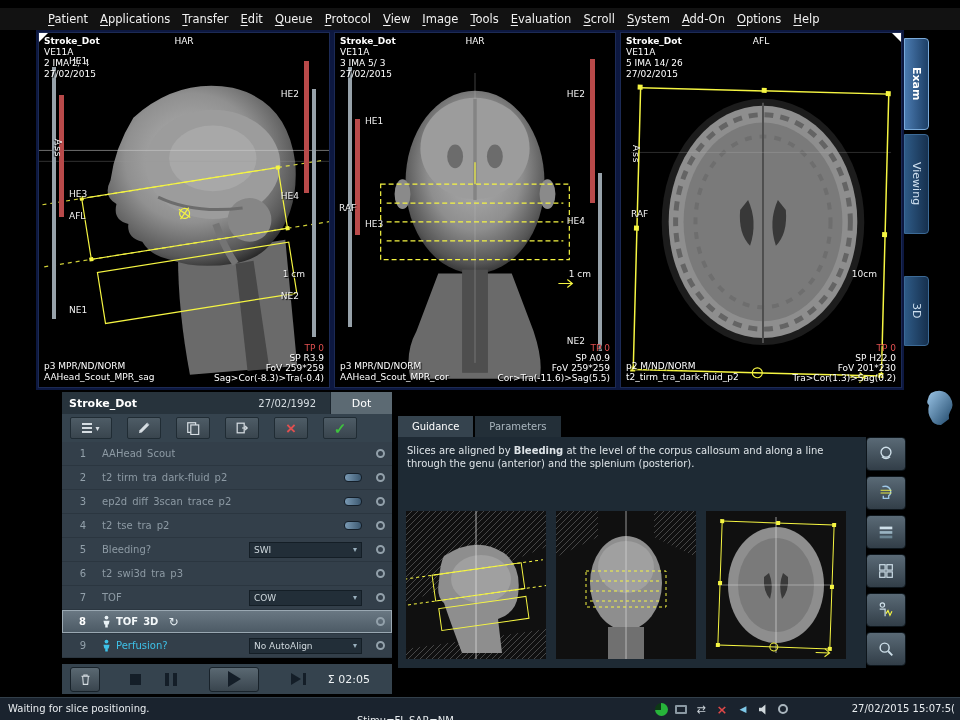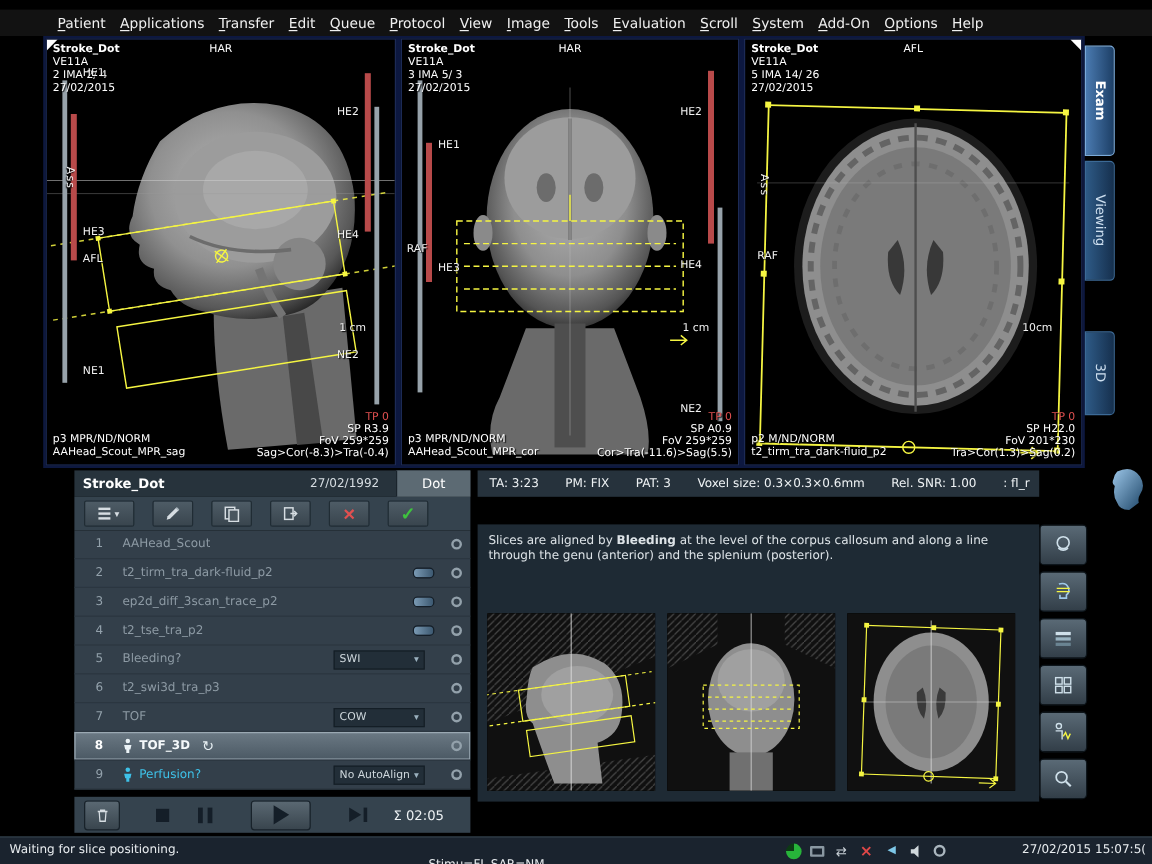--- a/index.html
+++ b/index.html
@@ -64,21 +64,21 @@
   .prow .pflex{flex:1}
   .prow.active{background:linear-gradient(#6b7984,#4b5964);color:#f4f8fa;box-shadow:inset 0 0 0 1px #9aa8b2}
   .prow.active .pnum{color:#fff;font-weight:bold}
   .prow.active .pname{font-weight:bold}
   .prow.question .pname{color:#3ec1e8}
   .picon{display:inline-flex;margin-right:5px;color:#9aa8b2}
   .prow.active .picon{color:#eaf2f6}
   .prow.question .picon{color:#3ec1e8}
   .pspin{margin-left:10px;color:#e8f0f4;font-size:12px}
   .ptoggle{width:18px;height:9px;border-radius:4px;background:linear-gradient(90deg,#7a9ab4,#3c5870);border:1px solid #141e28;margin-right:8px}
-  .pdrop{width:76px;height:16px;background:#222e38;border:1px solid #141e26;display:flex;justify-content:space-between;align-items:center;padding:0 4px;font-size:9px;color:#cfd8dd;margin-right:16px}
+  .pdrop{width:113px;height:16px;background:#222e38;border:1px solid #141e26;display:flex;justify-content:space-between;align-items:center;padding:0 4px;font-size:9px;color:#cfd8dd;margin-right:8px}
   .pdrop b{font-size:8px;color:#9ab0be;font-weight:normal}
   .pdonut{width:9px;height:9px;border:2px solid #93a1ab;border-radius:50%;margin-left:6px;flex:none}
 
   .transport{position:absolute;left:62px;top:664px;width:330px;height:30px;background:#35434e;display:flex;align-items:center;padding-left:8px}
   .t-btn{display:flex;align-items:center;justify-content:center;background:none;border:none;cursor:default}
   .t-btn.boxed{background:linear-gradient(#5a6872,#39454e);border:1px solid #18222a;border-radius:3px;width:30px;height:25px}
   .t-btn.wide{width:50px}
   .t-stop{margin-left:30px}.t-pause{margin-left:22px}.t-play{margin-left:30px}.t-skip{margin-left:32px}
   .sq{width:11px;height:11px;background:#141e28}
   .pb{width:4px;height:13px;background:#141e28;margin:0 2px}
@@ -477,29 +477,25 @@
     <button class="t-btn boxed wide t-play">
         <span class="tri"></span>
       </button>
     <button class="t-btn t-skip">
         <span class="tri small"></span>
         <span class="skipbar"></span>
       </button>
     <span class="t-total">Σ 02:05</span>
   </div>
 
-  <div class="scan-info">
-    <span>TA: 3:23</span>
-    <span>PM: FIX</span>
-    <span>PAT: 3</span>
-    <span>Voxel size: 0.3×0.3×0.6mm</span>
-    <span>Rel. SNR: 1.00</span>
-    <span class="seq">: fl_r</span>
+
+  <div class="guide-tabs">
+    <span class="gtab active">Guidance</span>
+    <span class="gtab">Parameters</span>
   </div>
-
   <div class="guide-panel">
     <p><span>Slices are aligned by </span><b>Bleeding</b><span> at the level of the corpus callosum and along a line through the genu (anterior) and the splenium (posterior).</span></p>
 
     <div class="thumb-row">
       <div class="thumb">
         <svg viewBox="0 0 140 148" width="140" height="148">
           <defs>
               <pattern id="h1" width="6" height="6" patternUnits="userSpaceOnUse">
                 <path d="M0 6 L6 0" stroke="#8a8a8a" stroke-width="1"></path>
               </pattern>

